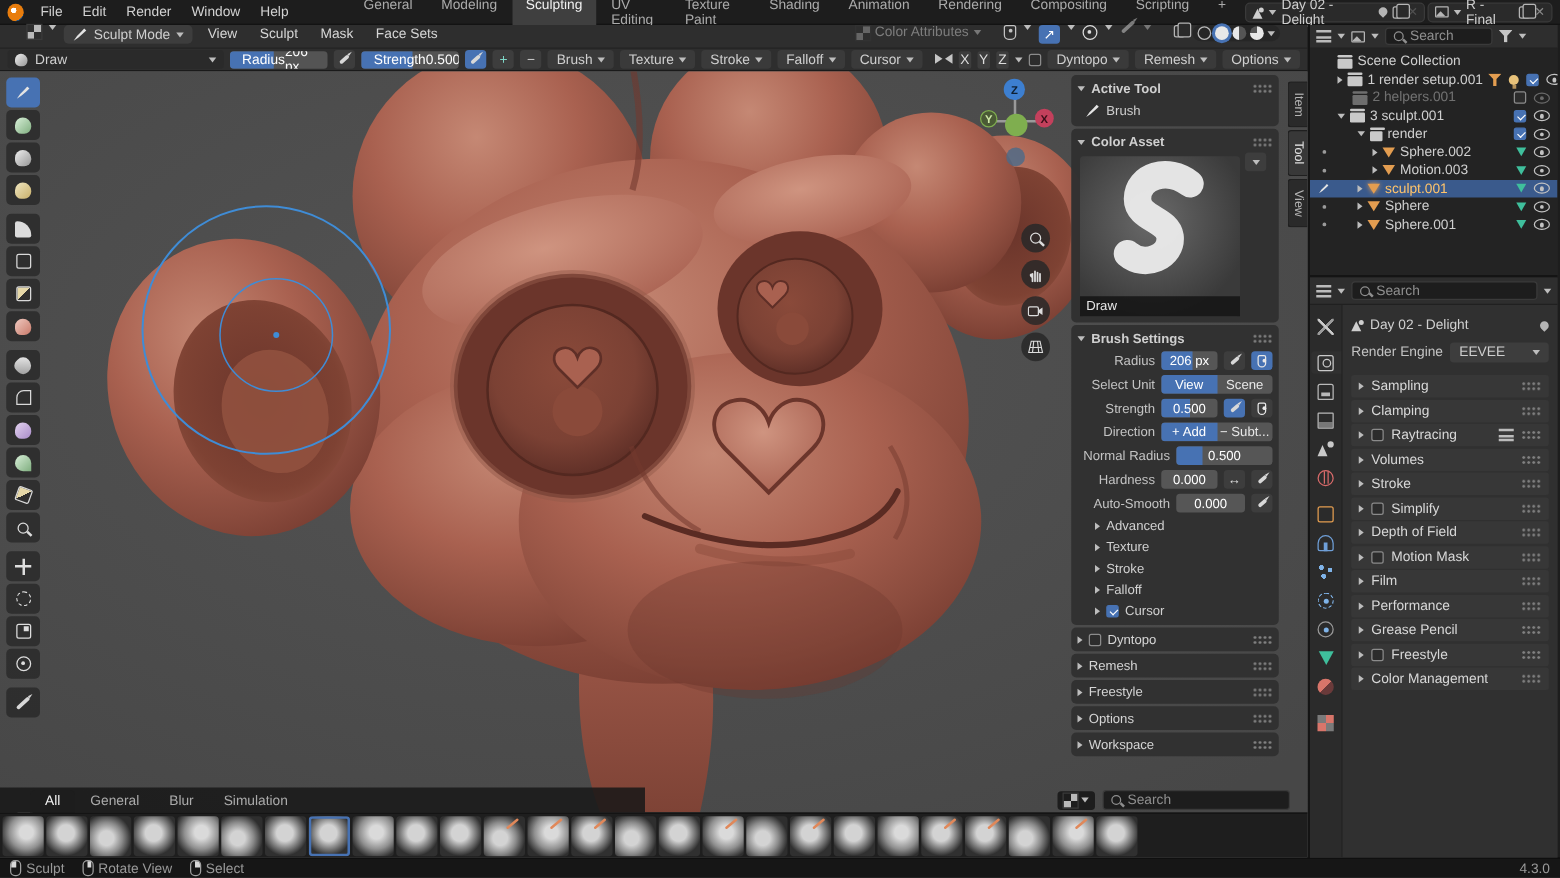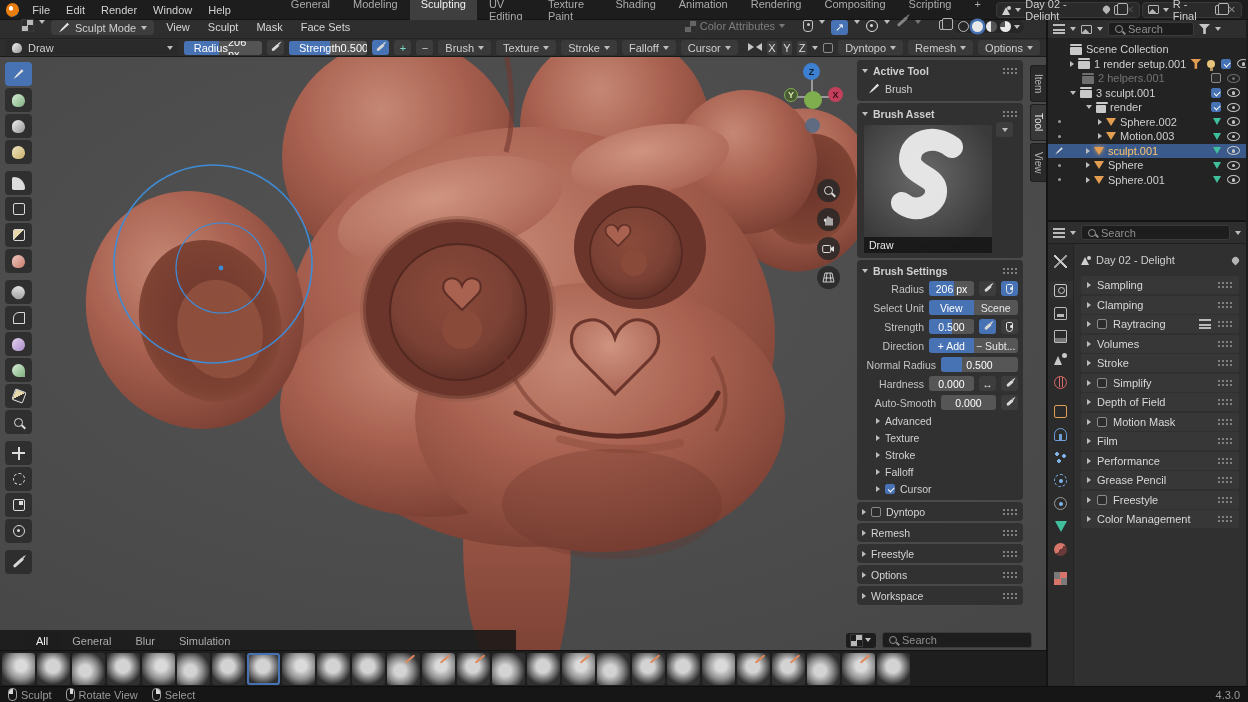--- a/index.html
+++ b/index.html
@@ -530,21 +530,21 @@
               <span class="dots"></span>
           </div>
           <div class="nrow" style="padding-left:6px">
             <span class="i-brushsm"></span>
             <span>Brush</span>
           </div>
         </div>
         <div class="nsec">
           <div class="nhead">
             <span class="chev"></span>
-            <b>Brush Asset</b>
+            <b>Color Asset</b>
             <span class="grow"></span>
               <span class="dots"></span>
           </div>
           <div class="row" style="align-items:flex-start;gap:4px">
             <div class="bthumb">
               <svg width="128" height="110" viewBox="0 0 128 110">
                   <path d="M88,22 C70,8 46,16 46,34 C46,50 70,50 72,64 C74,80 52,90 38,78" stroke="#ececec" stroke-width="22" fill="none" stroke-linecap="round" opacity=".95"></path>
                 </svg>
               <span class="cap">Draw</span>
             </div>
@@ -921,20 +921,28 @@
         <span class="ptab gap">
             <span class="pi pi-tex"></span>
           </span>
       </div>
       <div class="pcontent">
         <div class="crumb">
           <span class="i-scenec"></span>
           <span>Day 02 - Delight</span>
           <span class="grow"></span>
           <span class="i-pin"></span>
+        </div>
+        <div class="engrow">
+          <span style="color:#c3c3c3">Render Engine</span>
+          <span class="engdd">
+            <span>EEVEE</span>
+            <span class="grow"></span>
+              <span class="chev"></span>
+          </span>
         </div>
         <div class="sections">
           <div class="sec">
               <span class="tri-r"></span>
               <span>Sampling</span>
               <span class="grow"></span>
               <span class="dots"></span>
             </div>
           <div class="sec">
               <span class="tri-r"></span>

